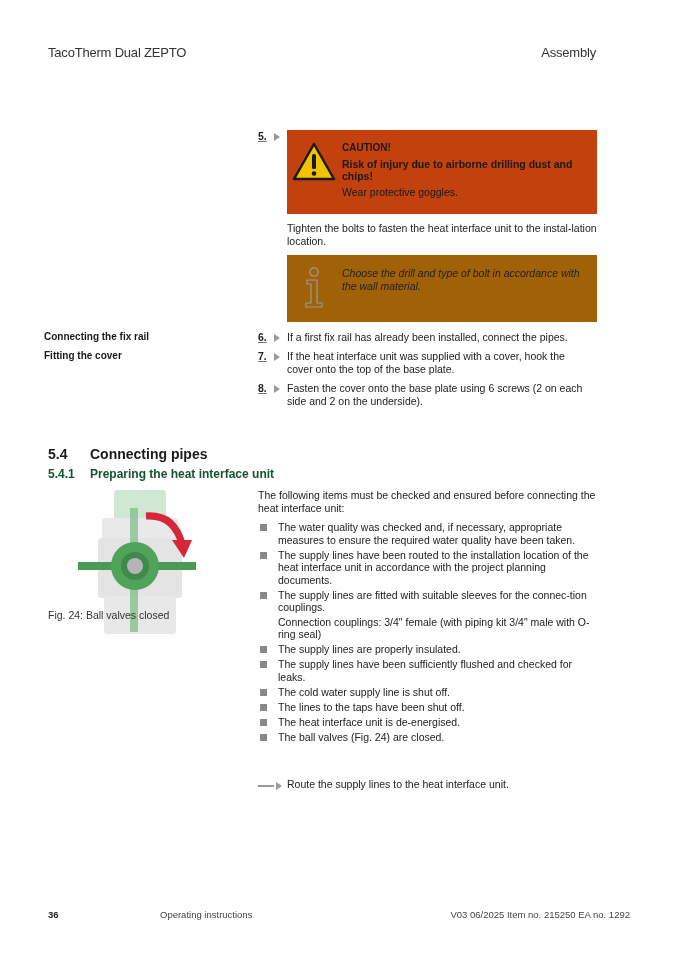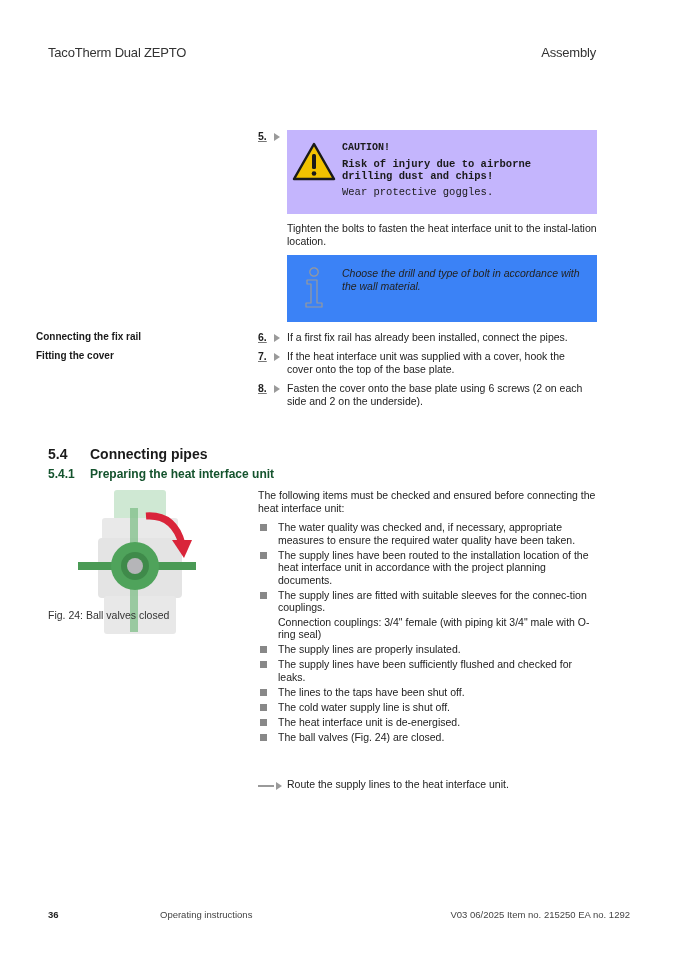--- a/index.html
+++ b/index.html
@@ -10,33 +10,33 @@
   .abs { position: absolute; }
   .hdr { top: 45px; font-size: 13px; color: #333; letter-spacing: -0.2px; }
   .hdr-left { left: 48px; }
   .hdr-right { right: 82px; }
 
   .step { left: 258px; font-size: 10.5px; color: #222; }
   .stepnum { font-weight: bold; text-decoration: underline; text-decoration-color: #777; display:inline-block; width: 14px; }
   .steparrow { display: inline-block; width: 0; height: 0; border-left: 6px solid #9a9a9a; border-top: 4px solid transparent; border-bottom: 4px solid transparent; margin-left: 2px; vertical-align: middle; }
   .steparrow-line { display:inline-block; width: 16px; height: 1.5px; background: #9a9a9a; vertical-align: middle; }
 
-  .caution-box { left: 287px; top: 130px; width: 310px; height: 84px; background: #c4b5fd; font-family: Liberation Mono, monospace; }
+  .caution-box { left: 287px; top: 130px; width: 310px; height: 84px; background: #c2410c; }
   .caution-icon { position: absolute; left: 5px; top: 12px; width: 44px; height: 40px; }
   .caution-title { position: absolute; left: 55px; top: 12px; font-size: 10px; font-weight: bold; color: #1a1a1a; }
   .caution-risk { position: absolute; left: 55px; top: 28px; width: 240px; font-size: 10.5px; font-weight: bold; line-height: 12px; color: #1a1a1a; }
   .caution-text { position: absolute; left: 55px; top: 56px; font-size: 10.5px; color: #1a1a1a; }
 
   .para { font-size: 10.5px; line-height: 12.5px; color: #222; }
 
-  .info-box { left: 287px; top: 255px; width: 310px; height: 67px; background: #3b82f6; }
+  .info-box { left: 287px; top: 255px; width: 310px; height: 67px; background: #a16207; }
   .info-icon { position: absolute; left: 16px; top: 12px; width: 22px; height: 42px; }
   .info-text { position: absolute; left: 55px; top: 12px; width: 240px; font-size: 10.5px; line-height: 12.5px; font-style: italic; color: #222; }
 
-  .side-label { left: 36px; font-size: 10px; font-weight: bold; color: #1a1a1a; }
+  .side-label { left: 44px; font-size: 10px; font-weight: bold; color: #1a1a1a; }
 
   .h2 { left: 48px; top: 446px; font-size: 14px; font-weight: bold; color: #1a1a1a; }
   .h3 { left: 48px; top: 467px; font-size: 12px; font-weight: bold; color: #14532d; }
   .hnum { display: inline-block; width: 42px; }
 
   .fig { left: 48px; top: 488px; width: 190px; height: 148px; }
   .fig-caption { left: 48px; top: 609px; font-size: 10.5px; color: #333; }
 
   .list { left: 258px; top: 520px; width: 340px; margin: 1px; padding: 0; list-style: none; font-size: 10.5px; line-height: 12.5px; color: #222; }
   .list li { position: relative; padding-left: 19px; margin-bottom: 2.5px; }
@@ -127,22 +127,22 @@
 <div class="abs fig-caption">Fig. 24: Ball valves closed</div>
 
 <div class="abs para" style="left:258px; top:489px; width:340px;">The following items must be checked and ensured before connecting the heat interface unit:</div>
 
 <ul class="abs list">
   <li><span class="sq"></span><span>The water quality was checked and, if necessary, appropriate measures to ensure the required water quality have been taken.</span></li>
   <li><span class="sq"></span><span>The supply lines have been routed to the installation location of the heat interface unit in accordance with the project planning documents.</span></li>
   <li><span class="sq"></span><span>The supply lines are fitted with suitable sleeves for the connec-tion couplings.</span><span class="sub">Connection couplings: 3/4" female (with piping kit 3/4" male with O-ring seal)</span></li>
   <li><span class="sq"></span><span>The supply lines are properly insulated.</span></li>
   <li><span class="sq"></span><span>The supply lines have been sufficiently flushed and checked for leaks.</span></li>
+  <li><span class="sq"></span><span>The cold water supply line is shut off.</span></li>
   <li><span class="sq"></span><span>The lines to the taps have been shut off.</span></li>
-  <li><span class="sq"></span><span>The cold water supply line is shut off.</span></li>
   <li><span class="sq"></span><span>The heat interface unit is de-energised.</span></li>
   <li><span class="sq"></span><span>The ball valves (Fig. 24) are closed.</span></li>
 </ul>
 
 <div class="abs step" style="top:779px;">
   <span class="steparrow-line"></span><span class="steparrow"></span>
 </div>
 <div class="abs para" style="left:287px; top:778px; width:312px;">Route the supply lines to the heat interface unit.</div>
 
 <div class="abs footer foot-page">36</div>

